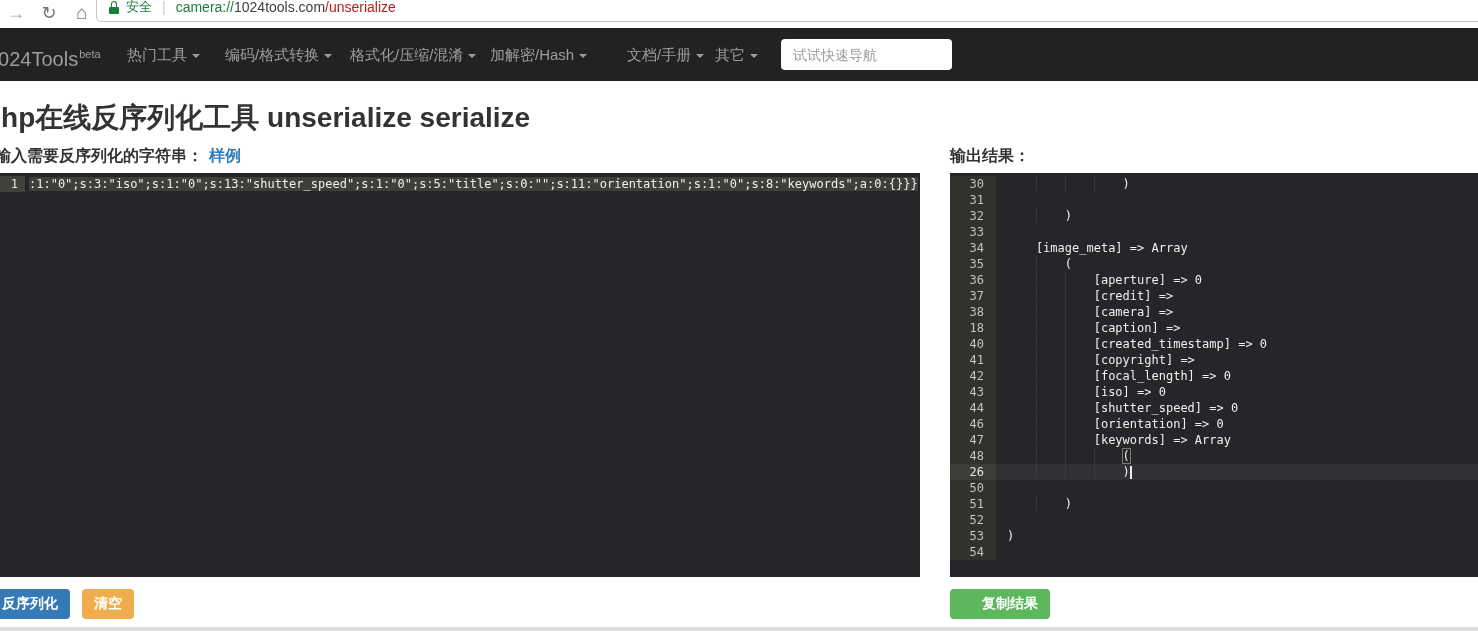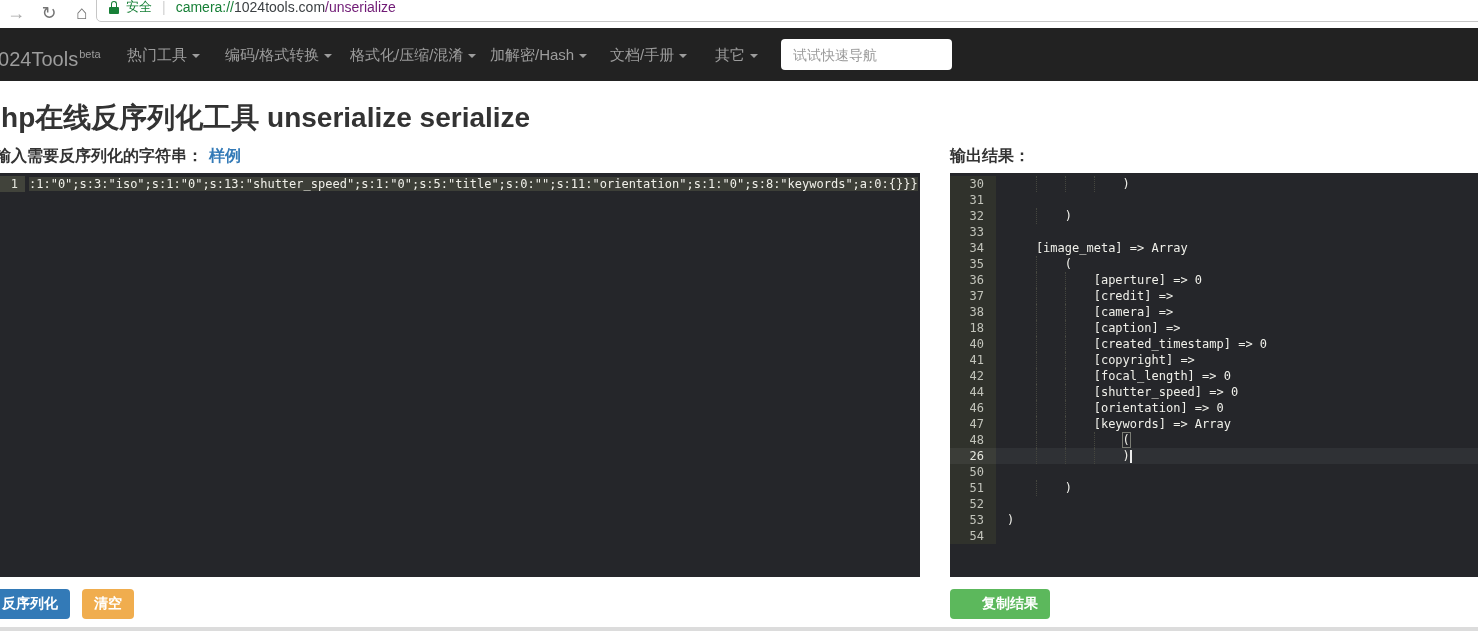--- a/index.html
+++ b/index.html
@@ -17,21 +17,21 @@
              border:1px solid #c6c6c6; border-radius:5px; display:flex; align-items:flex-end;
              padding:0 12px 5px 12px; }
   .omni-row { display:flex; align-items:center; gap:7px; font-size:14px; }
   .lock { position:relative; width:10px; height:13px; display:inline-block; }
   .lock .shackle { position:absolute; top:0; left:2px; width:6px; height:7px; border:1.5px solid var(--secure); border-bottom:none; border-radius:3px 3px 0 0; }
   .lock .lbody { position:absolute; bottom:0; left:0; width:10px; height:7px; background:var(--secure); border-radius:1px; }
   .secure-label { color:var(--secure); font-size:13px; }
   .omni-sep { color:#d0d0d0; font-size:14px; margin:0 3px; }
   .url-scheme { color:var(--secure); }
   .url-host { color:#3c4043; }
-  .url-path { color:#701a75; }
+  .url-path { color:#b91c1c; }
 
   
   .navbar { position:absolute; left:0; top:28px; width:1478px; height:53px; background:var(--navbar); }
   .brand { position:absolute; left:-13px; top:0; height:53px; line-height:53px; color:#9d9d9d; font-size:20px; white-space:nowrap; }
   .brand sup { font-size:11px; margin-left:1px; }
   .nav-item { position:absolute; top:0; height:53px; line-height:53px; color:#9d9d9d; font-size:15px; white-space:nowrap; cursor:pointer; text-decoration:none; }
   .caret { display:inline-block; width:0; height:0; border-top:4px solid #9d9d9d; border-left:4px solid transparent; border-right:4px solid transparent; margin-left:5px; vertical-align:middle; }
   .nav-search { position:absolute; left:781px; top:11px; width:171px; height:31px; border:none; border-radius:4px; padding:0 12px; font-size:14px; color:#333; outline:none; font-family:inherit; }
   .nav-search::placeholder { color:#999; }
 
@@ -92,21 +92,21 @@
     </div>
   </div>
 
   <div class="navbar">
     <span class="brand"><span>1024Tools</span><sup>beta</sup></span>
     <div id="nav-items">
         <a class="nav-item" style="left: 127px;"><span>热门工具</span><span class="caret"></span></a>
         <a class="nav-item" style="left: 225px;"><span>编码/格式转换</span><span class="caret"></span></a>
         <a class="nav-item" style="left: 350px;"><span>格式化/压缩/混淆</span><span class="caret"></span></a>
         <a class="nav-item" style="left: 490px;"><span>加解密/Hash</span><span class="caret"></span></a>
-        <a class="nav-item" style="left: 610px;"><span>文档/手册</span><span class="caret"></span></a>
+        <a class="nav-item" style="left: 627px;"><span>文档/手册</span><span class="caret"></span></a>
         <a class="nav-item" style="left: 715px;"><span>其它</span><span class="caret"></span></a>
       </div>
     <input class="nav-search" type="text" placeholder="试试快速导航" style="">
   </div>
 
   <div class="page-title">php在线反序列化工具 unserialize serialize</div>
   <div class="label-row-left">
     <span>输入需要反序列化的字符串：</span><a class="sample-link">样例</a>
   </div>
   <div class="label-row-right">输出结果：</div>
@@ -164,20 +164,24 @@
       </div>
       <div class="ed-row">
         <span class="ed-gutter">41</span>
         <span class="ed-line" style="padding-left: 97.7px;"><span class="guide" style="left: 39.9px;"></span><span class="guide" style="left: 68.8px;"></span><span>[copyright] =&gt;</span></span>
       </div>
       <div class="ed-row">
         <span class="ed-gutter">42</span>
         <span class="ed-line" style="padding-left: 97.7px;"><span class="guide" style="left: 39.9px;"></span><span class="guide" style="left: 68.8px;"></span><span>[focal_length] =&gt; 0</span></span>
       </div>
       <div class="ed-row">
+        <span class="ed-gutter">43</span>
+        <span class="ed-line" style="padding-left: 97.7px;"><span class="guide" style="left: 39.9px;"></span><span class="guide" style="left: 68.8px;"></span><span>[iso] =&gt; 0</span></span>
+      </div>
+      <div class="ed-row">
         <span class="ed-gutter">44</span>
         <span class="ed-line" style="padding-left: 97.7px;"><span class="guide" style="left: 39.9px;"></span><span class="guide" style="left: 68.8px;"></span><span>[shutter_speed] =&gt; 0</span></span>
       </div>
       <div class="ed-row">
         <span class="ed-gutter">46</span>
         <span class="ed-line" style="padding-left: 97.7px;"><span class="guide" style="left: 39.9px;"></span><span class="guide" style="left: 68.8px;"></span><span>[orientation] =&gt; 0</span></span>
       </div>
       <div class="ed-row">
         <span class="ed-gutter">47</span>
         <span class="ed-line" style="padding-left: 97.7px;"><span class="guide" style="left: 39.9px;"></span><span class="guide" style="left: 68.8px;"></span><span>[keywords] =&gt; Array</span></span>

